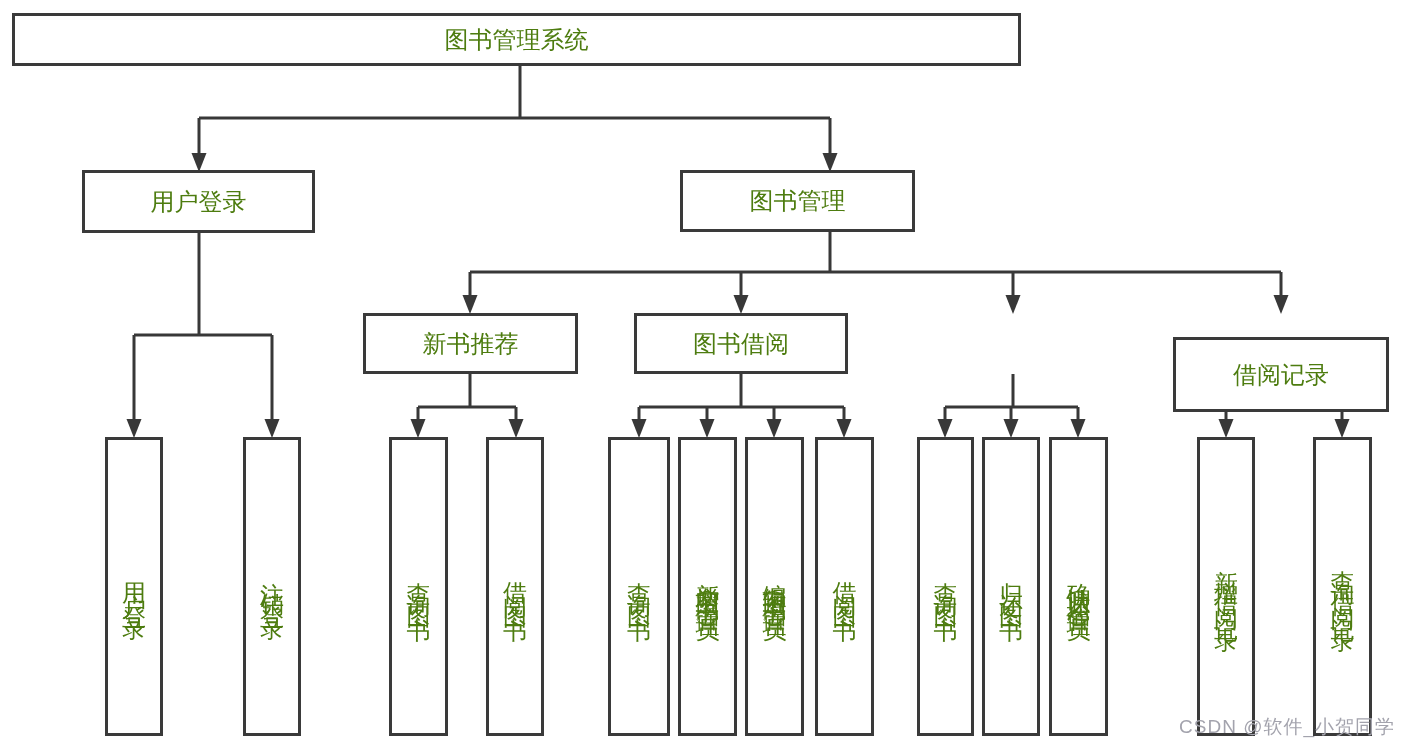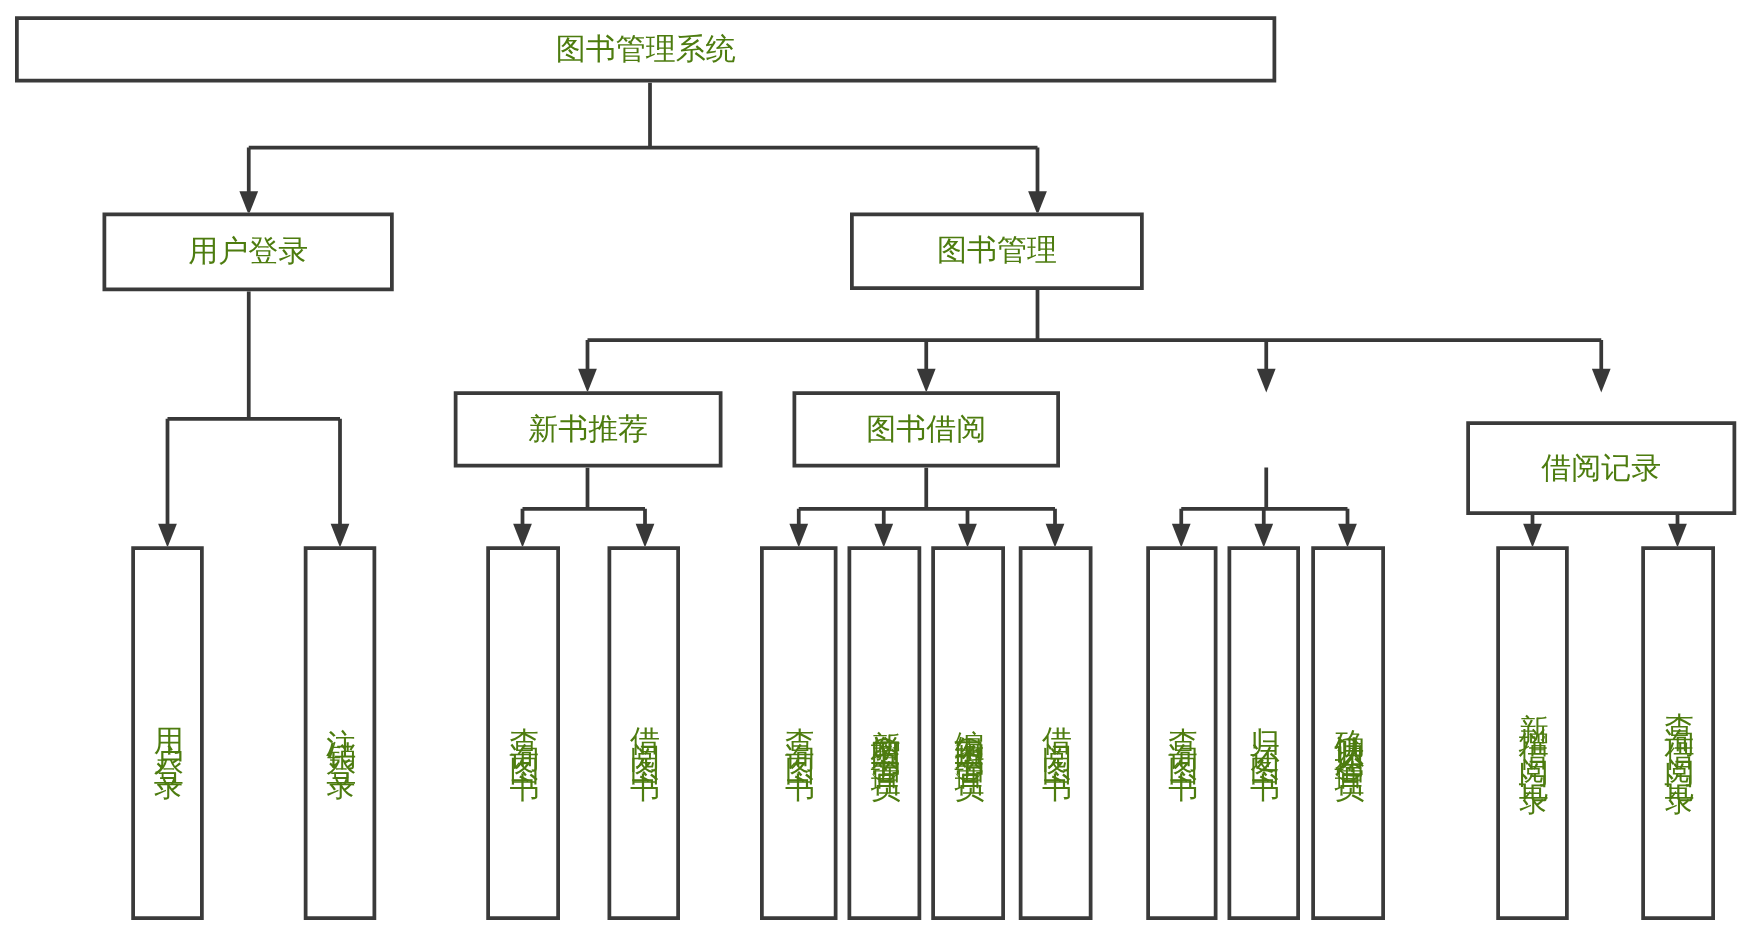--- a/index.html
+++ b/index.html
@@ -142,14 +142,15 @@
     <span class="vlabel tight">确认归还（管理员）</span>
   </div>
 
   <div class="box leaf" style="left:1197px; width:58px;">
     <span class="vlabel">新增借阅记录</span>
   </div>
   <div class="box leaf" style="left:1313px; width:59px;">
     <span class="vlabel">查询借阅记录</span>
   </div>
 
+  <div id="watermark">CSDN @软件_小贺同学</div>
 
 </div>
 
 </body></html>

